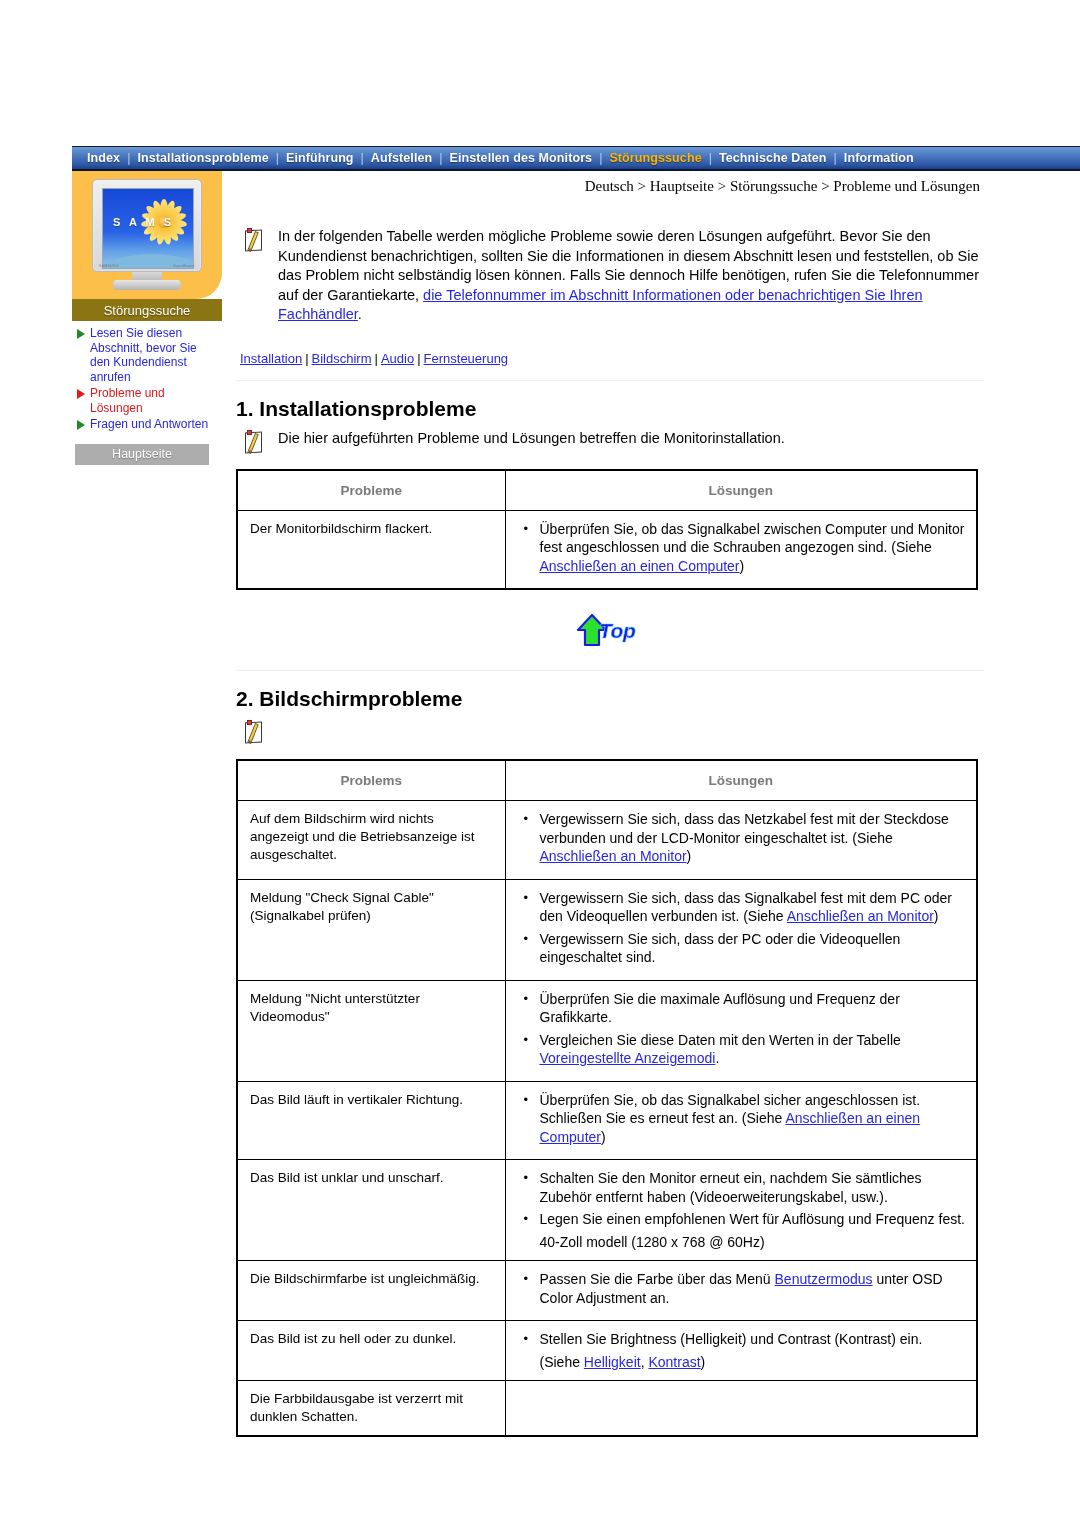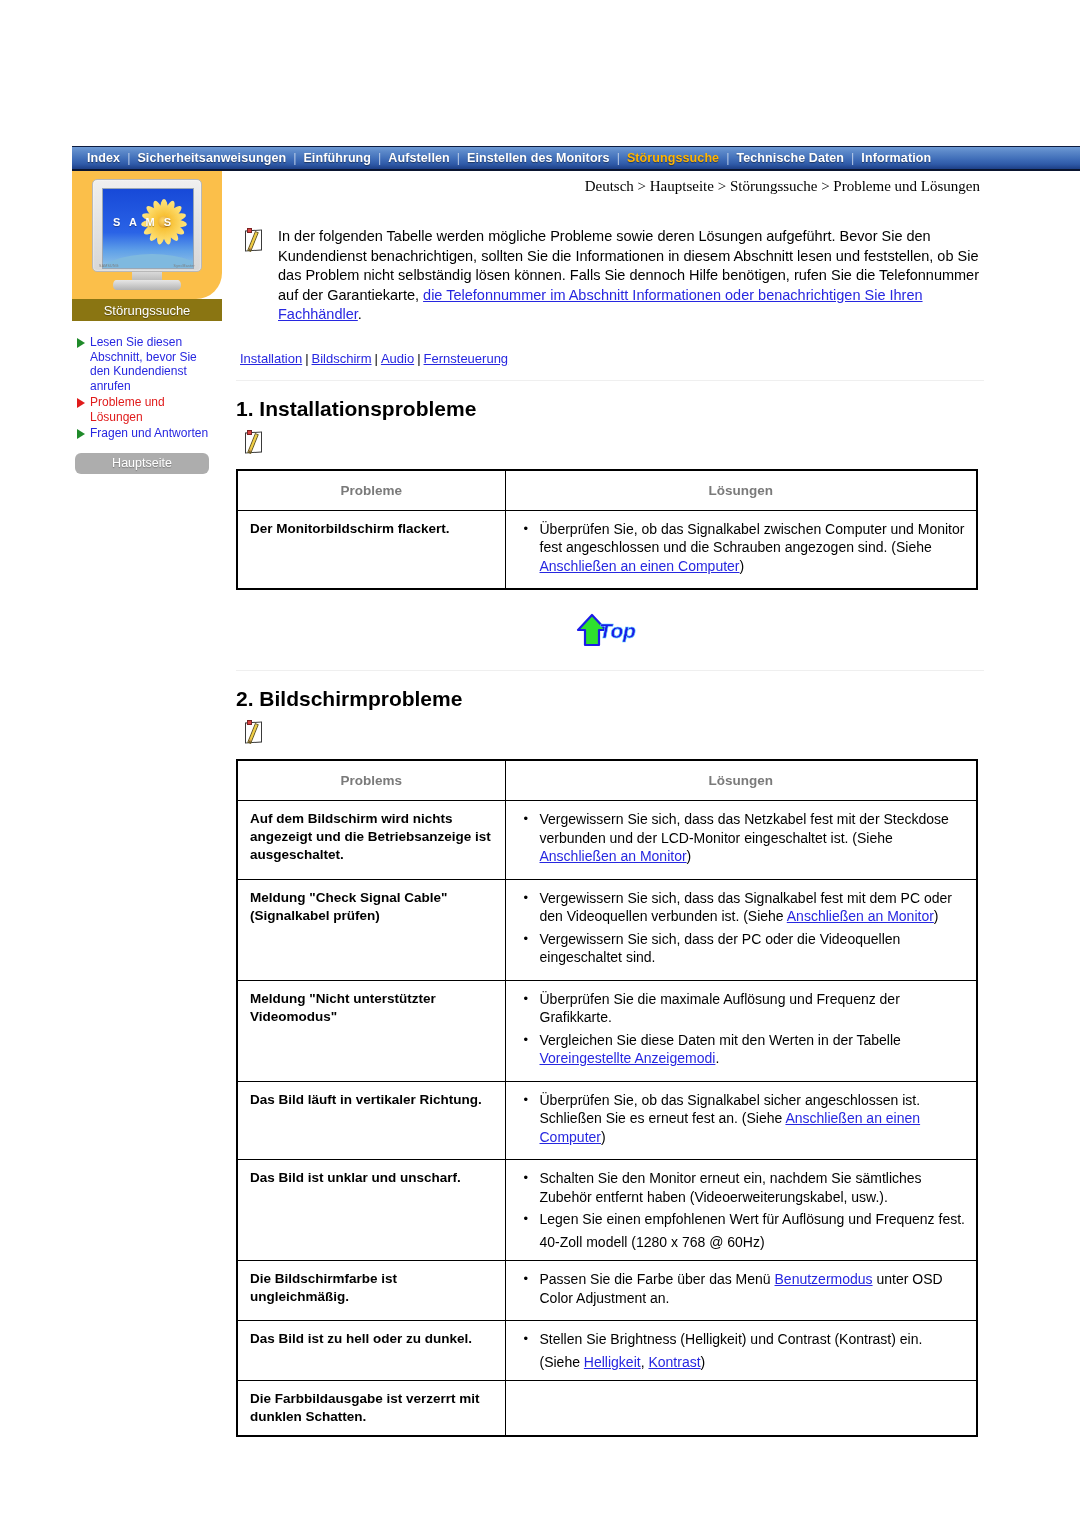--- a/index.html
+++ b/index.html
@@ -129,21 +129,21 @@
     border-radius: 4px / 6px;
   }
   .sb-title {
     width: 150px; height: 22px;
     background: #8a7512;
     color: #ffffff;
     font-size: 13px;
     display: flex; align-items: center; justify-content: center;
     text-shadow: 0 1px 1px rgba(0,0,0,.4);
   }
-  .sb-links { padding: 14px 0 0 2px; }
+  .sb-links { padding: 5px 0 0 2px; }
   .sb-link {
     display: flex;
     align-items: flex-start;
     margin-bottom: 2px;
     line-height: 14.5px;
   }
   .tri {
     width: 0; height: 0;
     border-top: 5px solid transparent;
     border-bottom: 5px solid transparent;
@@ -159,21 +159,20 @@
   }
   .sb-link.active .lbl { color: #e01b1b; }
   .sb-home {
     margin: 12px 0 0 3px;
     width: 134px; height: 21px;
     background: #adadad;
     color: #ffffff;
     font-size: 12.5px;
     display: flex; align-items: center; justify-content: center;
     text-shadow: 0 1px 1px rgba(0,0,0,.3);
-    border-radius: 6px;
   }
 
   
   .main {
     position: absolute;
     left: 236px; top: 178px;
     width: 748px;
   }
   .breadcrumb {
     text-align: right;
@@ -259,21 +258,21 @@
   }
   .tbl th {
     text-align: center;
     font-size: 13.5px;
     font-weight: bold;
     color: #7a7a7a;
     padding: 12px 10px;
   }
   .tbl td.prob {
     font-size: 13.5px;
-    font-weight: bold;
+    font-weight: normal;
     line-height: 18px;
     color: #000;
     padding-left: 12px;
   }
   .tbl td.sol {
     font-size: 14px;
     line-height: 18.5px;
     color: #000;
     padding-left: 18px;
   }
@@ -316,21 +315,21 @@
   }
 </style>
 </head>
 <body>
 
 <div id="page">
 
   <div class="topnav" id="topnav">
       <span class="navitem">Index</span>
       <span class="navsep">|</span>
-      <span class="navitem">Sicherheitsanweisungen</span>
+      <span class="navitem">Installationsprobleme</span>
       <span class="navsep">|</span>
       <span class="navitem">Einführung</span>
       <span class="navsep">|</span>
       <span class="navitem">Aufstellen</span>
       <span class="navsep">|</span>
       <span class="navitem">Einstellen des Monitors</span>
       <span class="navsep">|</span>
       <span class="navitem active">Störungssuche</span>
       <span class="navsep">|</span>
       <span class="navitem">Technische Daten</span>
@@ -410,20 +409,21 @@
 
     <div class="hr"></div>
 
     <div class="h2">1. Installationsprobleme</div>
     <div class="note-row" style="margin-top:8px">
       <div class="note-icon">
         <span class="pad"></span>
           <span class="clip"></span>
           <span class="pencil"></span>
       </div>
+      <div class="para">Die hier aufgeführten Probleme und Lösungen betreffen die Monitorinstallation.</div>
     </div>
     <table class="tbl" id="tbl1">
       <colgroup>
           <col class="c1">
           <col class="c2">
         </colgroup>
       <thead>
           <tr>
             <th>Probleme</th>
             <th>Lösungen</th>

